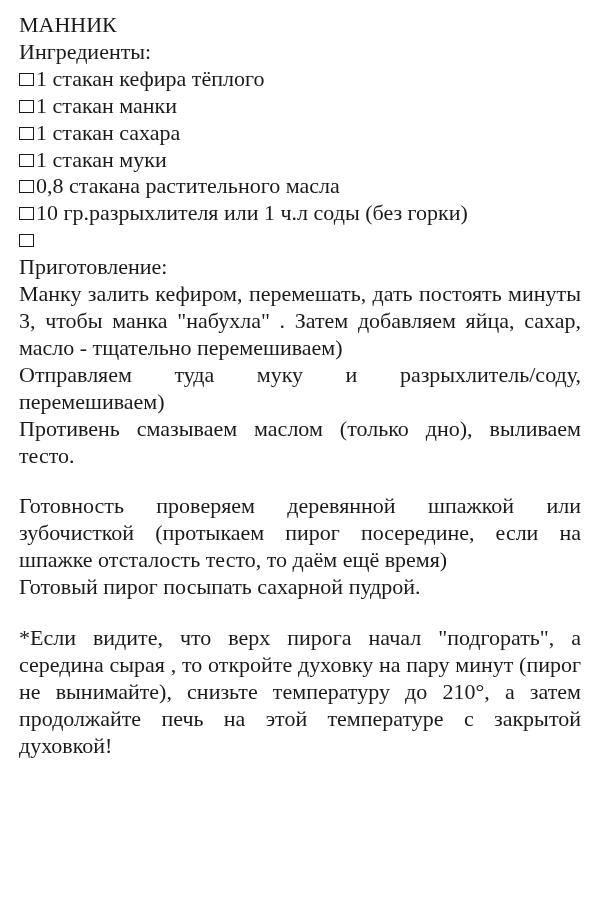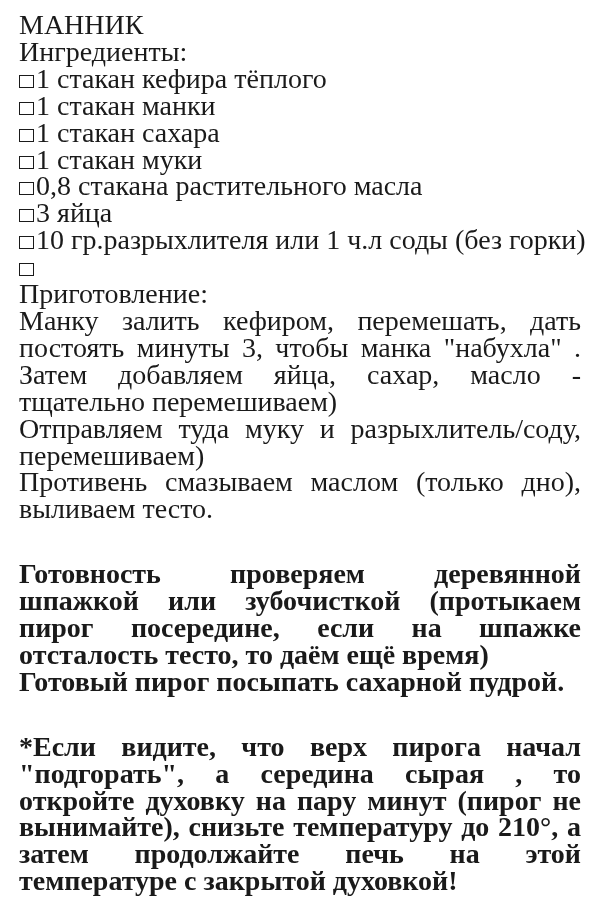--- a/index.html
+++ b/index.html
@@ -11,35 +11,34 @@
     width: 600px;
     height: 903px;
     background: #ffffff;
     overflow: hidden;
   }
   .page {
     width: 600px;
     height: 903px;
     padding: 12px 19px 16px 19px;
     font-family: "Liberation Serif", "DejaVu Serif", serif;
-    font-size: 28px;
+    font-size: 22px;
     line-height: 26.9px;
     color: #1a1a1a;
     text-align: justify;
   }
   .line {
     white-space: nowrap;
     text-align: left;
   }
   .para {
     margin: 0;
   }
   .group-gap {
-    margin-top: 38px;
-    font-weight: bold;
+    margin-top: 24px;
   }
   .checkbox {
     display: inline-block;
     width: 15px;
     height: 13px;
     border: 1.5px solid #1a1a1a;
     margin-right: 2px;
     vertical-align: 0px;
   }
 </style>
@@ -57,21 +56,20 @@
       <div class="line"><span class="checkbox"></span><span>1 стакан кефира тёплого</span></div>
 
       <div class="line"><span class="checkbox"></span><span>1 стакан манки</span></div>
 
       <div class="line"><span class="checkbox"></span><span>1 стакан сахара</span></div>
 
       <div class="line"><span class="checkbox"></span><span>1 стакан муки</span></div>
 
       <div class="line"><span class="checkbox"></span><span>0,8 стакана растительного масла</span></div>
 
-      <div class="line"><span class="checkbox"></span><span>3 яйца</span></div>
 
       <div class="line"><span class="checkbox"></span><span>10 гр.разрыхлителя или 1 ч.л соды (без горки)</span></div>
 
       <div class="line"><span class="checkbox"></span></div>
     </div>
 
   <div class="line">Приготовление:</div>
 
   <div>
 

